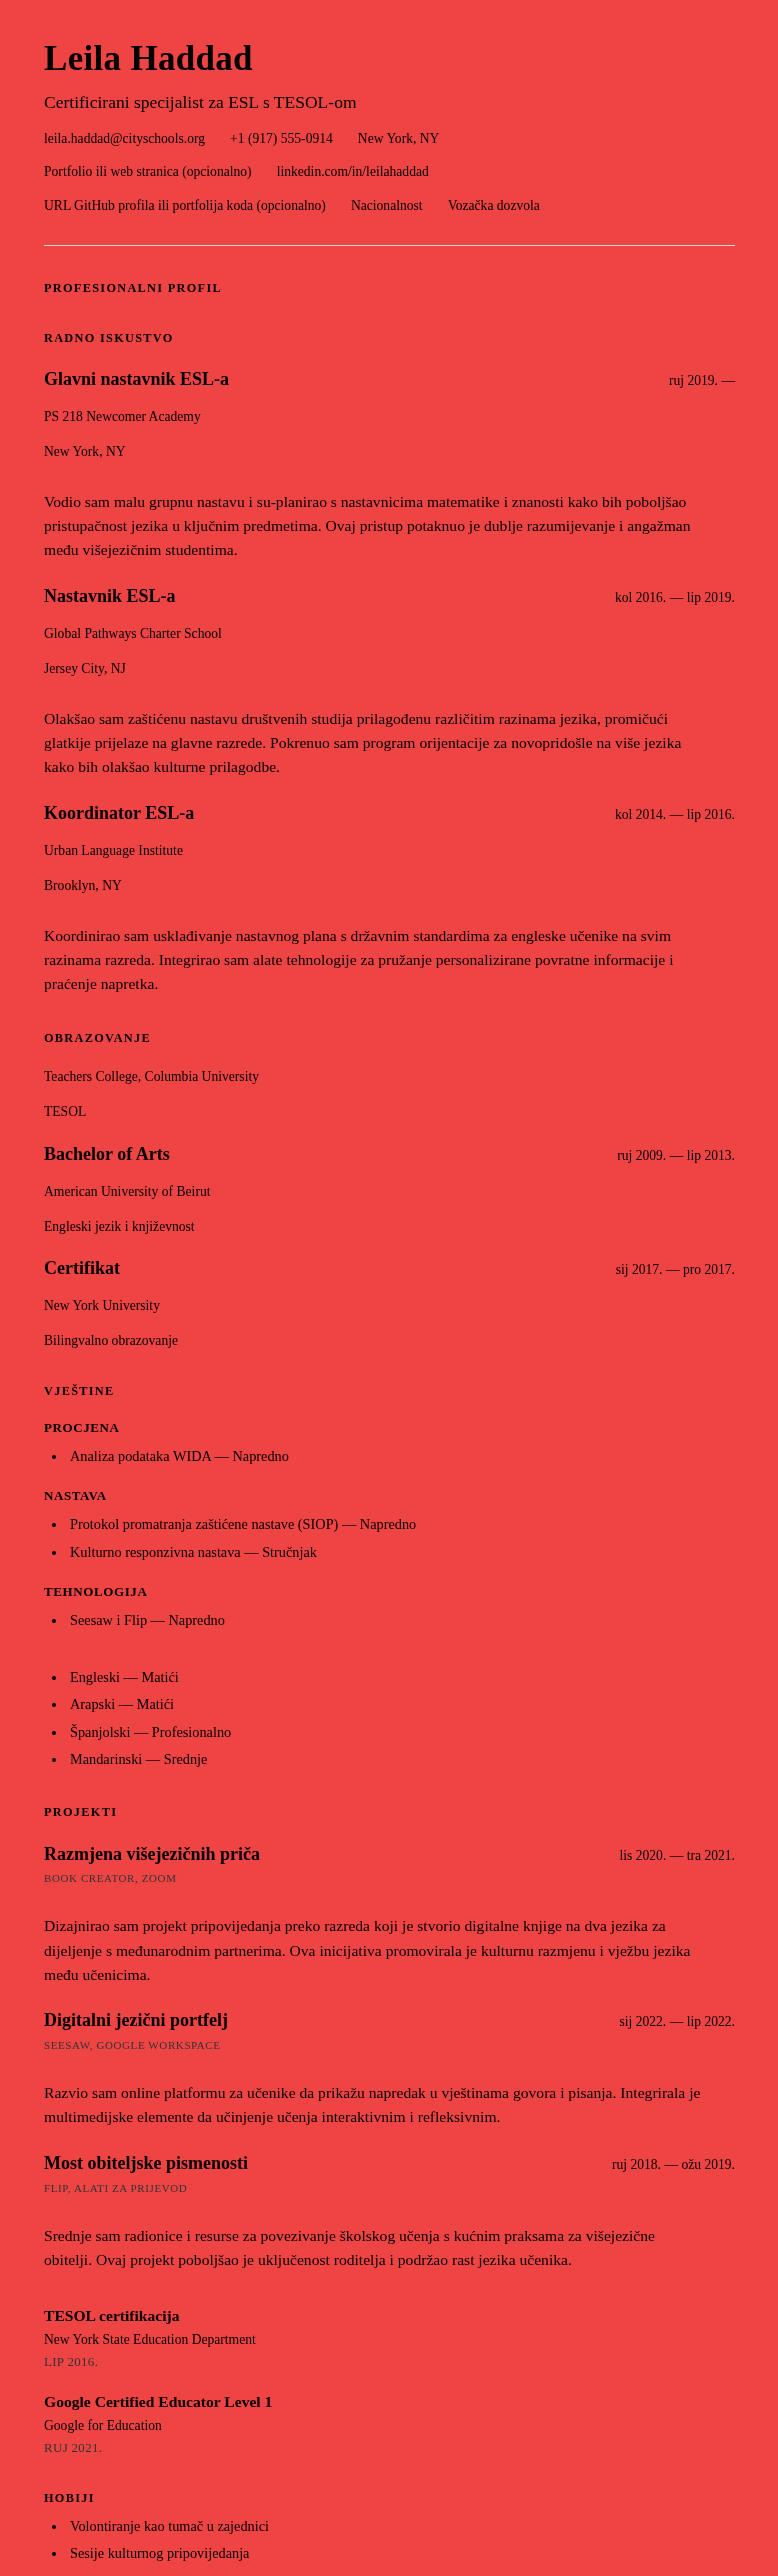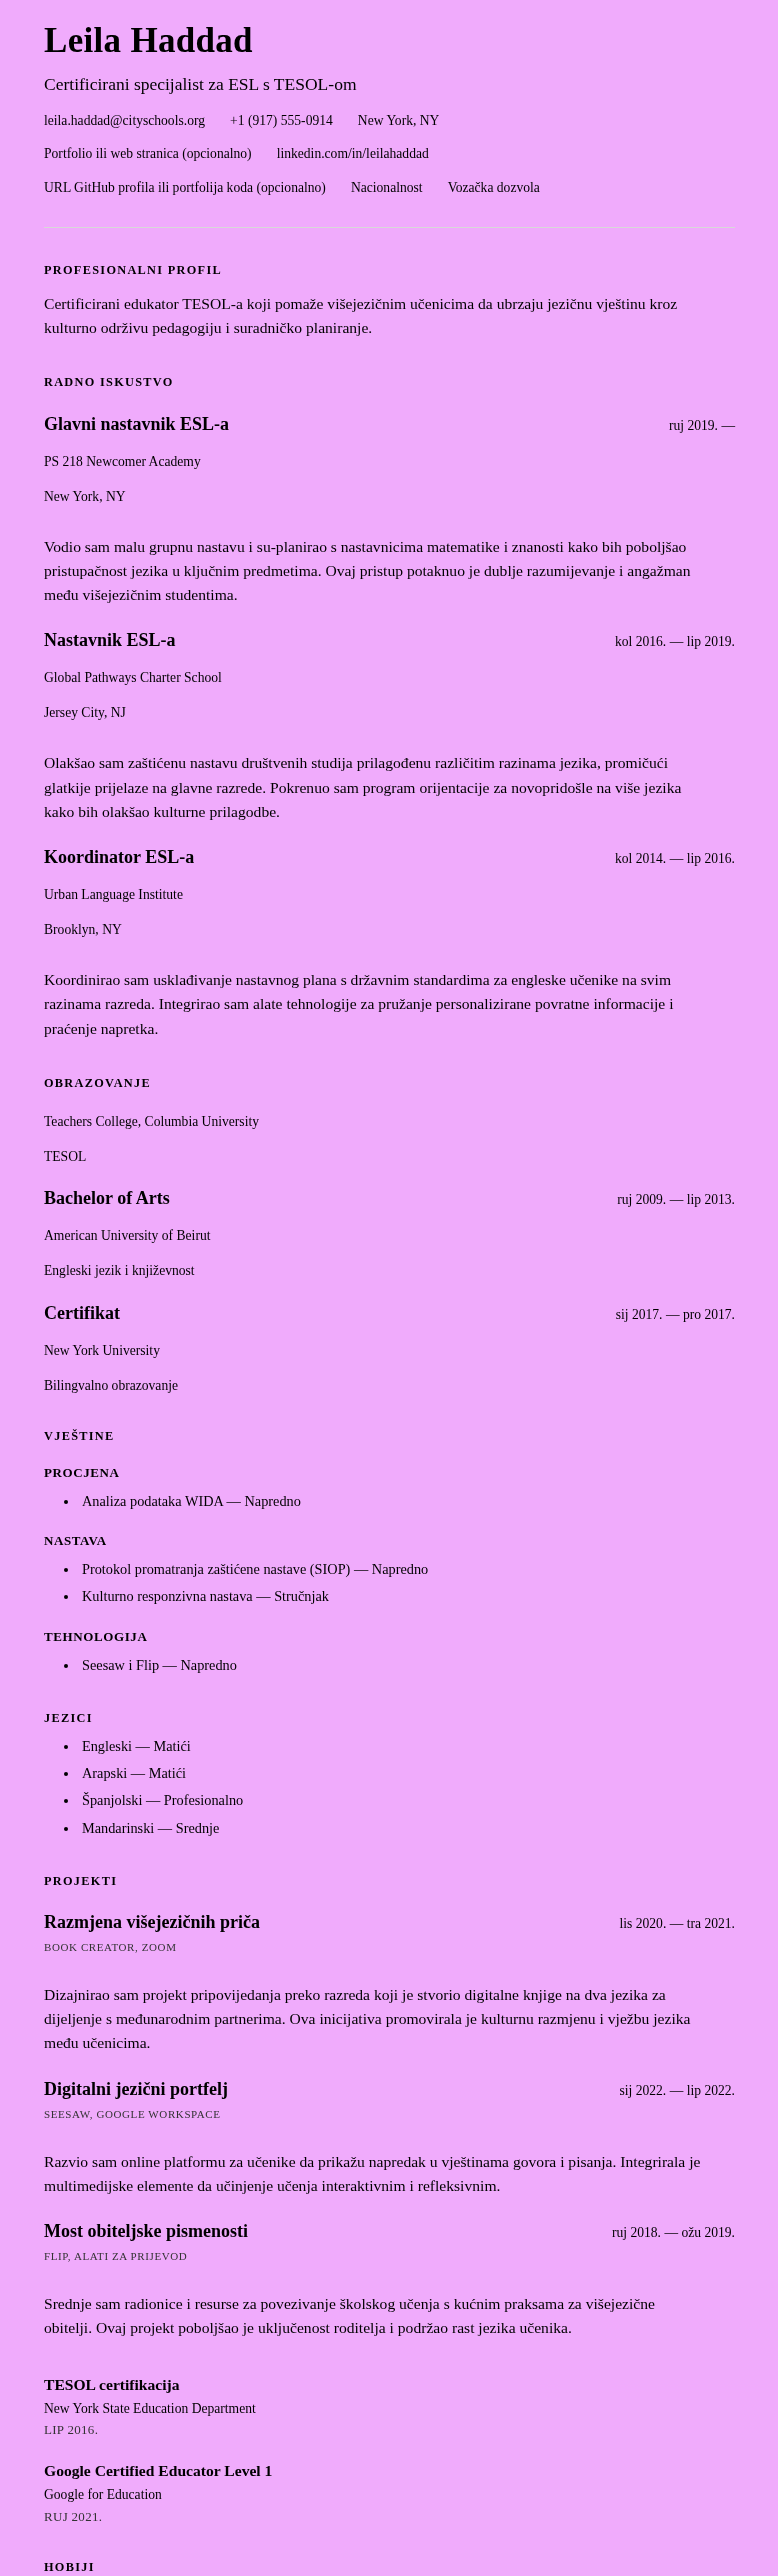--- a/index.html
+++ b/index.html
@@ -1,40 +1,40 @@
 <!DOCTYPE html>
 <html style="font-size:10.4px"><head>
 <meta charset="utf-8">
 <style>
   * { box-sizing: border-box; }
   html, body { margin: 0; padding: 0; background: #ffffff; }
   .page {
     width: 779px;
     height: 2576px;
-    padding: 21px 44px 26px 44px;
-    background: #f0abfc;
+    padding: 39px 44px 26px 44px;
+    background: #ef4444;
     color: #000000;
     font-family: "Liberation Serif", "DejaVu Serif", serif;
   }
   .name { font-size: 35px; font-weight: 700; margin: 0; letter-spacing: 0.3px; }
   .subtitle { font-size: 17.5px; margin-top: 13px; }
   .contact-row { font-size: 13.6px; margin-top: 17.5px; display: flex; flex-wrap: wrap; }
   .contact-row span { margin-right: 25px; }
   .divider { border: none; border-top: 0.6px solid #d8d8d8; margin: 31px 0 0 0; }
   .section { margin-top: 35px; }
   .section-heading { font-size: 12.3px; font-weight: 700; letter-spacing: 1.3px; margin: 0; }
   .entry { margin-top: 23.4px; }
   .entry-header { display: flex; justify-content: space-between; align-items: baseline; }
   .entry-title { font-size: 18px; font-weight: 700; }
   .entry-date { font-size: 13.6px; white-space: nowrap; }
   .entry-sub { font-size: 13.6px; margin-top: 19px; }
   .entry-desc { font-size: 15.6px; line-height: 1.55; margin-top: 30px; margin-bottom: 0; max-width: 662px; }
   .skill-group-heading { font-size: 13px; font-weight: 700; letter-spacing: 0.6px; margin-top: 21px; }
   ul.bullets { margin: 9px 0 0 0; padding-left: 23.4px; font-size: 14.3px; line-height: 1.55; }
-  ul.bullets li { margin-top: 5.2px; padding-left: 2.6px; margin-left: 12px; }
+  ul.bullets li { margin-top: 5.2px; padding-left: 2.6px; }
   .tools-line { font-size: 11px; letter-spacing: 0.6px; margin-top: 7.8px; color: #333333; }
   .cert-org { font-size: 13.6px; margin-top: 7.1px; }
   .cert-date { font-size: 13px; letter-spacing: 0.3px; margin-top: 5.8px; color: #333333; }
 </style>
 </head>
 <body>
 
 <div class="page">
 
   <header>
@@ -54,21 +54,20 @@
       <span>URL GitHub profila ili portfolija koda (opcionalno)</span>
       <span>Nacionalnost</span>
       <span>Vozačka dozvola</span>
     </div>
   </header>
 
   <hr class="divider">
 
   <section class="section">
     <h2 class="section-heading">PROFESIONALNI PROFIL</h2>
-    <p class="entry-desc" style="margin-top:14.3px;">Certificirani edukator TESOL-a koji pomaže višejezičnim učenicima da ubrzaju jezičnu vještinu kroz kulturno održivu pedagogiju i suradničko planiranje.</p>
   </section>
 
   <section class="section">
     <h2 class="section-heading">RADNO ISKUSTVO</h2>
 
     <div class="entry">
       <div class="entry-header">
         <span class="entry-title">Glavni nastavnik ESL-a</span>
         <span class="entry-date">ruj 2019. —</span>
       </div>
@@ -139,21 +138,20 @@
       <li>Kulturno responzivna nastava — Stručnjak</li>
     </ul>
 
     <div class="skill-group-heading">TEHNOLOGIJA</div>
     <ul class="bullets">
       <li>Seesaw i Flip — Napredno</li>
     </ul>
   </section>
 
   <section class="section">
-    <h2 class="section-heading">JEZICI</h2>
     <ul class="bullets">
       <li>Engleski — Matići</li>
       <li>Arapski — Matići</li>
       <li>Španjolski — Profesionalno</li>
       <li>Mandarinski — Srednje</li>
     </ul>
   </section>
 
   <section class="section">
     <h2 class="section-heading">PROJEKTI</h2>

